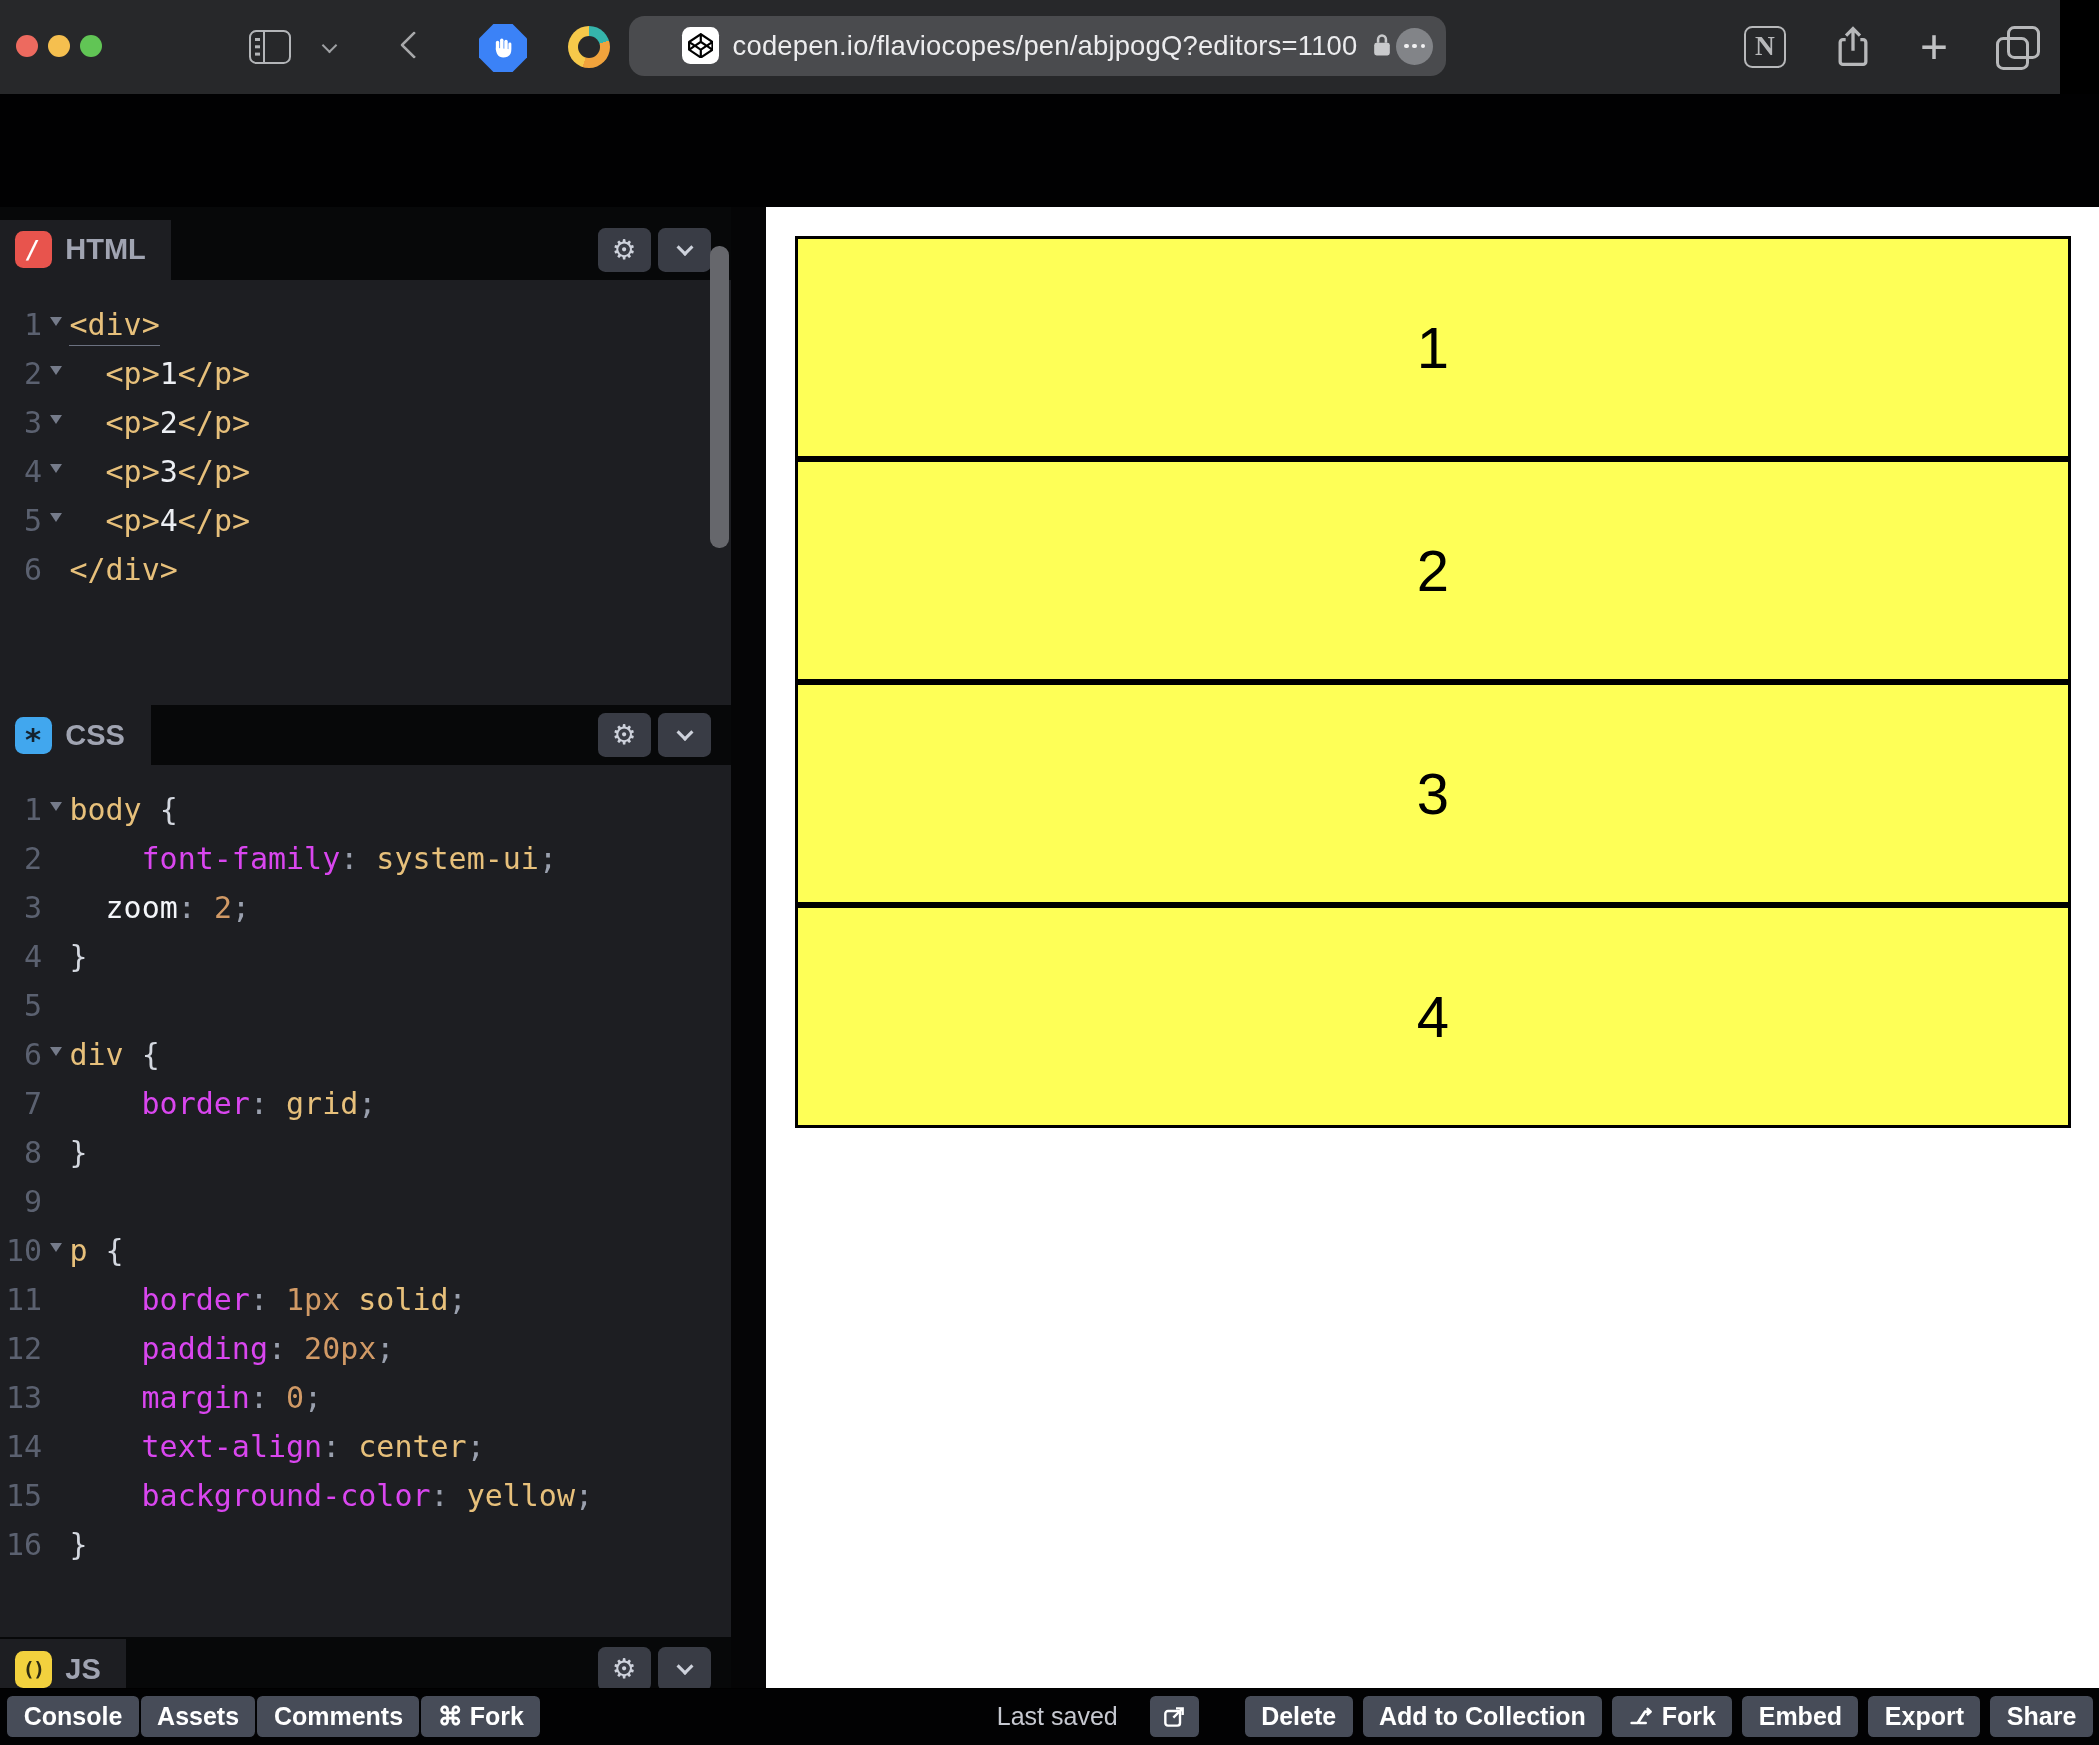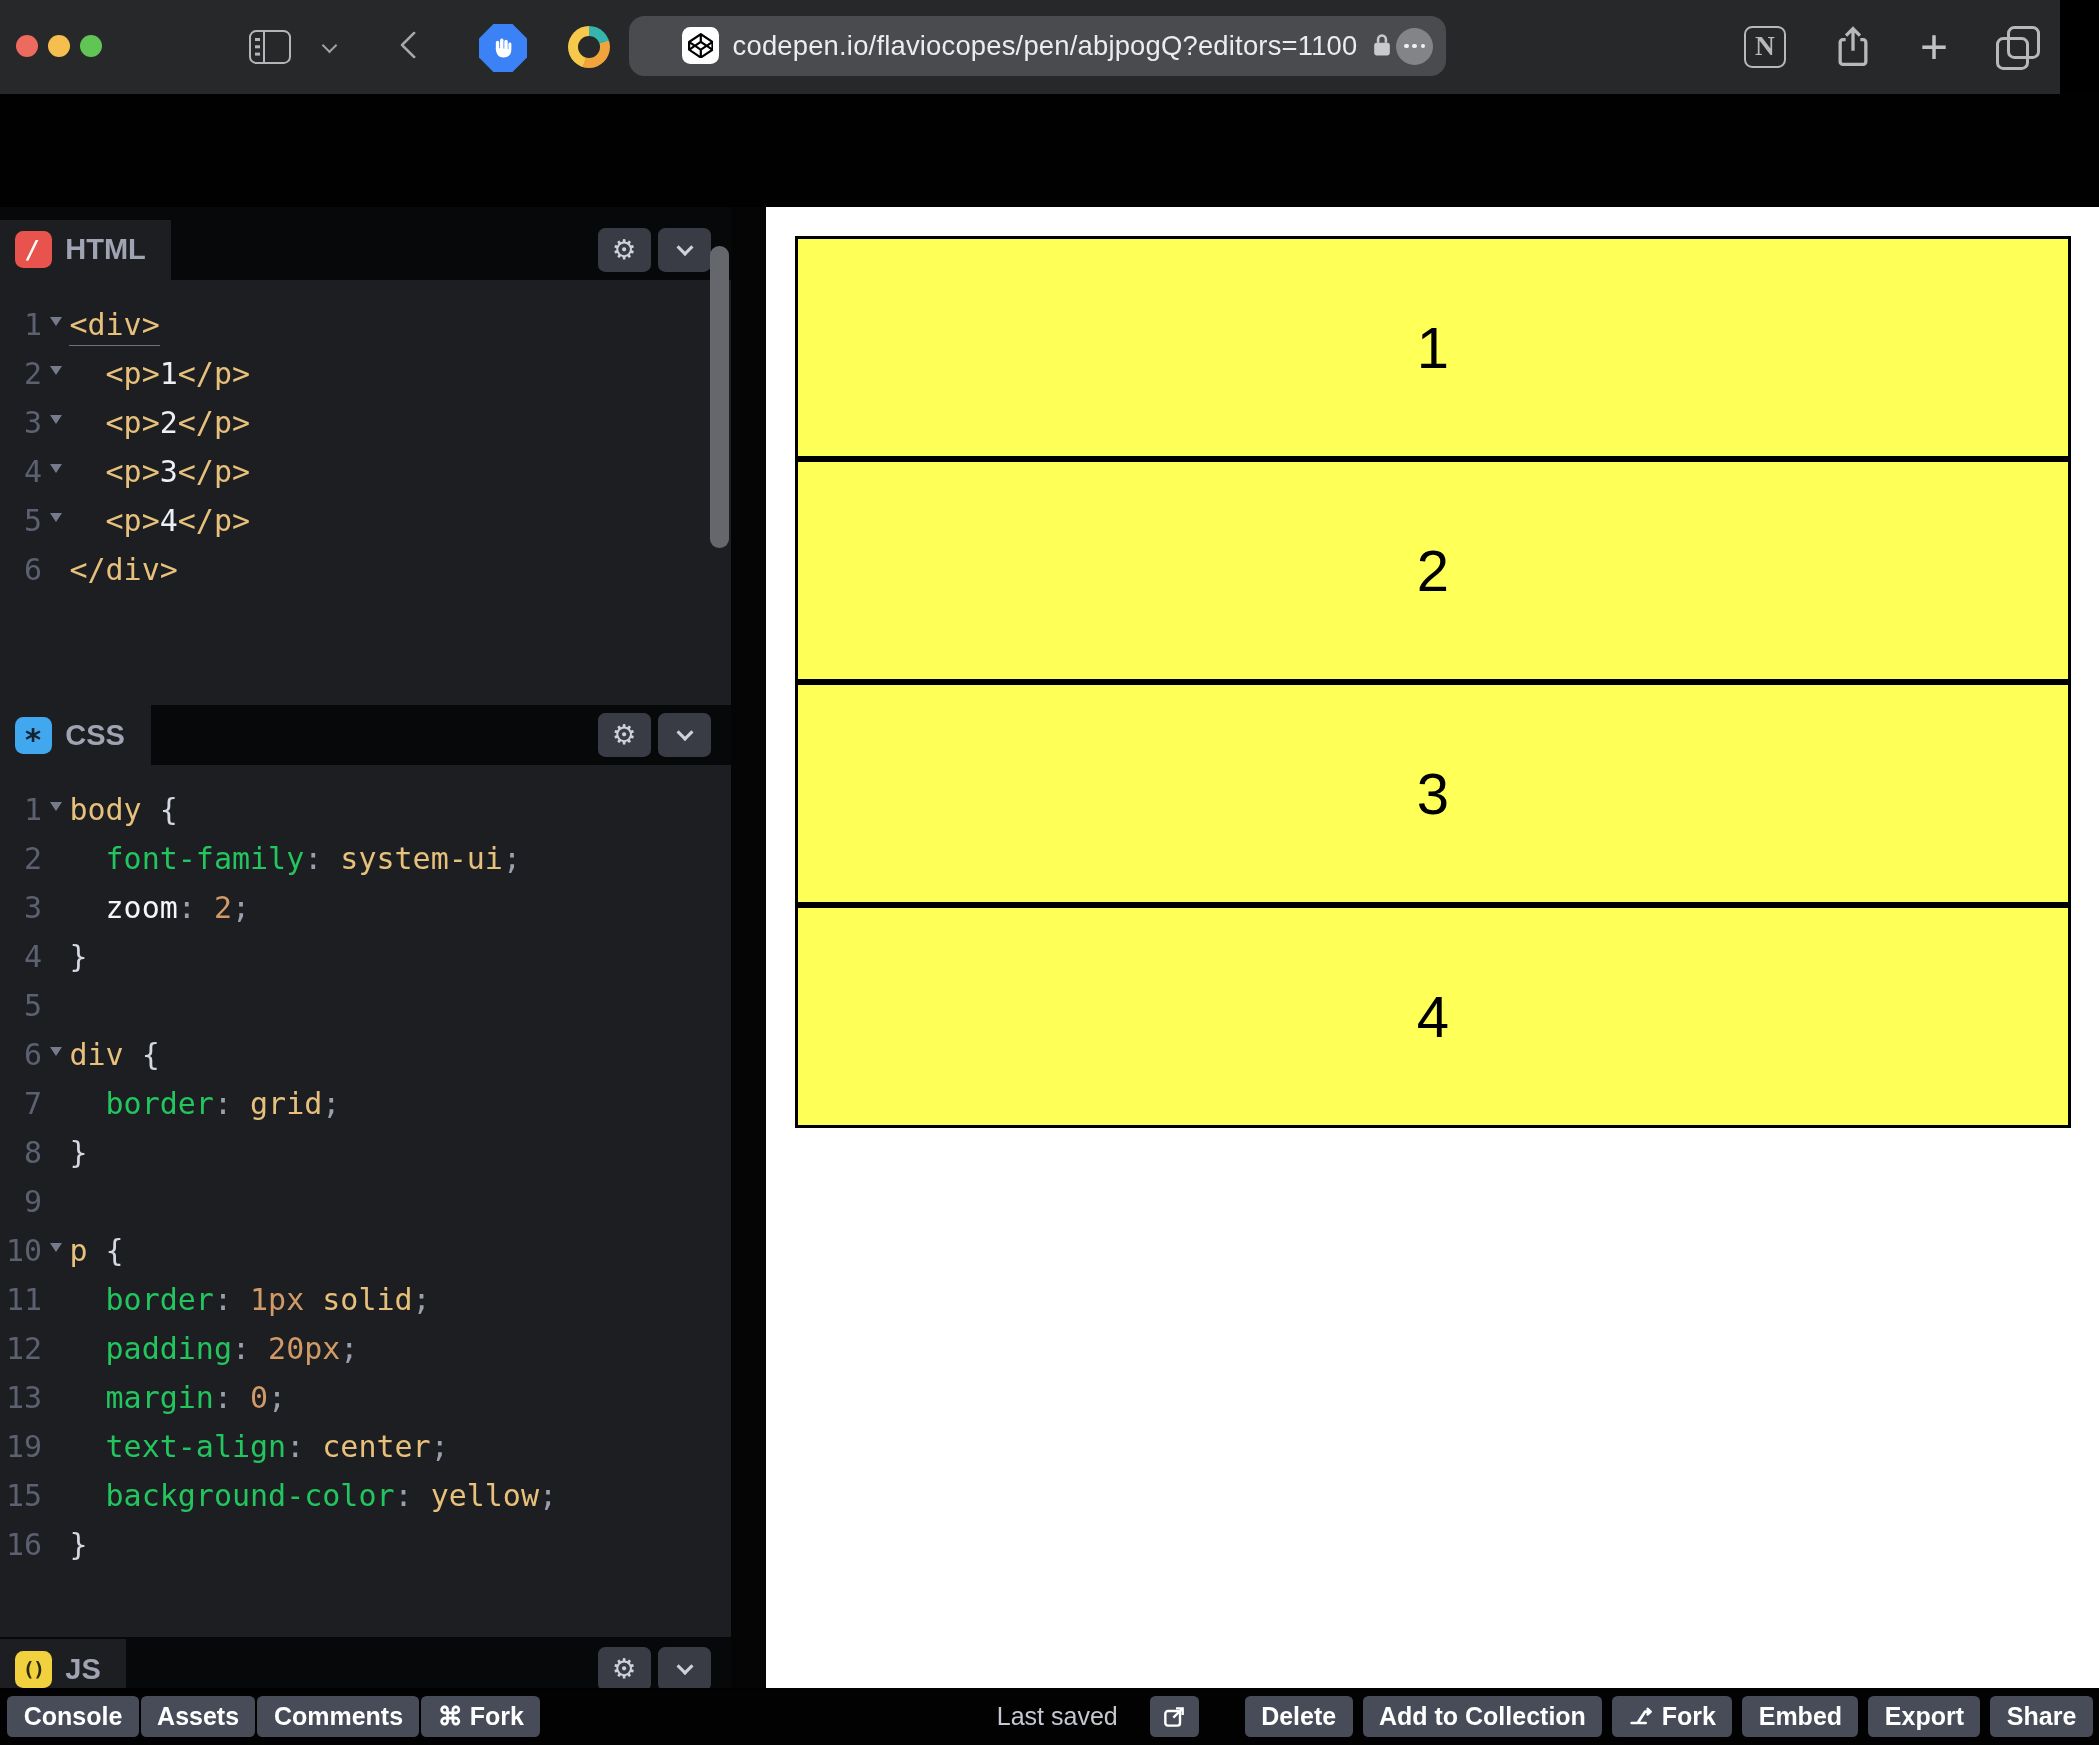--- a/index.html
+++ b/index.html
@@ -97,21 +97,21 @@
   #html-header { top:12.8px; } #html-code { top:73px; height:425px; }
   #css-header { top:498px; } #css-code { top:558px; height:872px; }
   #js-header { top:1432px; }
 
   .cl { display:flex; align-items:baseline; height:49px; line-height:49px; }
   .ln { width:42px; text-align:right; color:#5b6170; flex:none; }
   .fold { width:27.4px; flex:none; position:relative; }
   .fold.on::after { content:""; position:absolute; left:8.2px; top:-18.3px; width:0; height:0;
                     border-left:6.4px solid transparent; border-right:6.4px solid transparent; border-top:9.1px solid #757b8a; }
   .ct { white-space:pre; }
-  .tk-tag { color:#e7c07b; } .tk-prop { color:#22c55e; } .tk-kw { color:#e7c07b; }
+  .tk-tag { color:#e7c07b; } .tk-prop { color:#d946ef;margin-left:36px; } .tk-kw { color:#e7c07b; }
   .tk-num { color:#d19a66; } .tk-punc { color:#9aa0ae; } .tk-brace { color:#d4d8e0; }
   .tk-plain { color:#eceff4; } .tk-wprop { color:#f4f6fa; } .tk-ws { color:#eceff4; }
   .u { border-bottom:1.8px solid #6b7180; padding-bottom:2.7px; }
 
   .scroll-thumb { position:absolute; left:710px; top:39px; width:19px; height:302px; border-radius:9.1px; background:#66676c; }
 
   
   .gutter { position:absolute; left:731px; top:207px; width:35px; height:1481px; background:#050506; }
   .preview { position:absolute; left:766px; top:207px; width:1334px; height:1481px; background:#ffffff; overflow:hidden; }
   .pgrid { margin:29px; display:grid; }
@@ -395,21 +395,21 @@
           <span class="ln">12</span>
           <span class="fold"></span>
           <span class="ct"><span class="tk-ws">  </span><span class="tk-prop">padding</span><span class="tk-punc">:</span><span class="tk-ws"> </span><span class="tk-num">20px</span><span class="tk-punc">;</span></span>
         </div>
         <div class="cl">
           <span class="ln">13</span>
           <span class="fold"></span>
           <span class="ct"><span class="tk-ws">  </span><span class="tk-prop">margin</span><span class="tk-punc">:</span><span class="tk-ws"> </span><span class="tk-num">0</span><span class="tk-punc">;</span></span>
         </div>
         <div class="cl">
-          <span class="ln">19</span>
+          <span class="ln">14</span>
           <span class="fold"></span>
           <span class="ct"><span class="tk-ws">  </span><span class="tk-prop">text-align</span><span class="tk-punc">:</span><span class="tk-ws"> </span><span class="tk-kw">center</span><span class="tk-punc">;</span></span>
         </div>
         <div class="cl">
           <span class="ln">15</span>
           <span class="fold"></span>
           <span class="ct"><span class="tk-ws">  </span><span class="tk-prop">background-color</span><span class="tk-punc">:</span><span class="tk-ws"> </span><span class="tk-kw">yellow</span><span class="tk-punc">;</span></span>
         </div>
         <div class="cl">
           <span class="ln">16</span>

